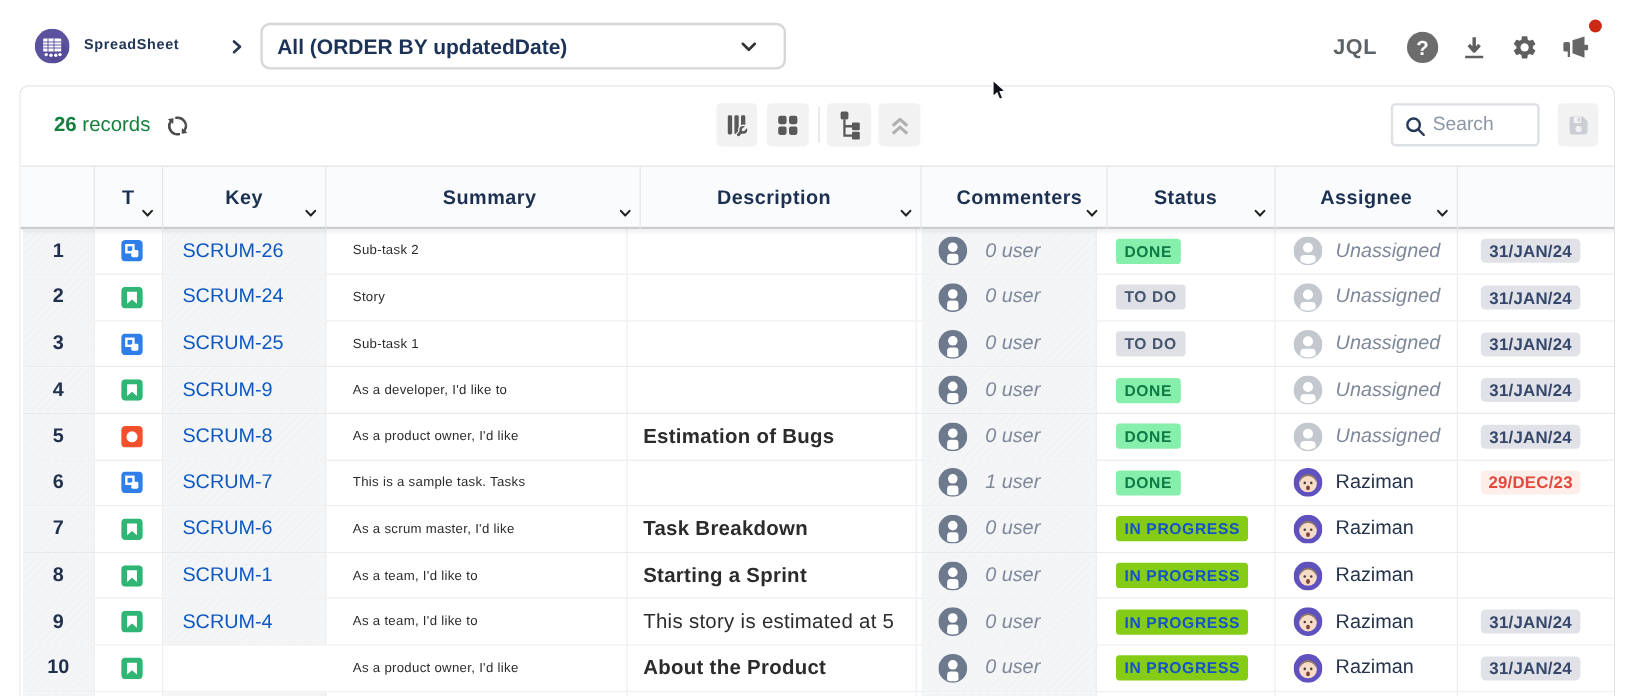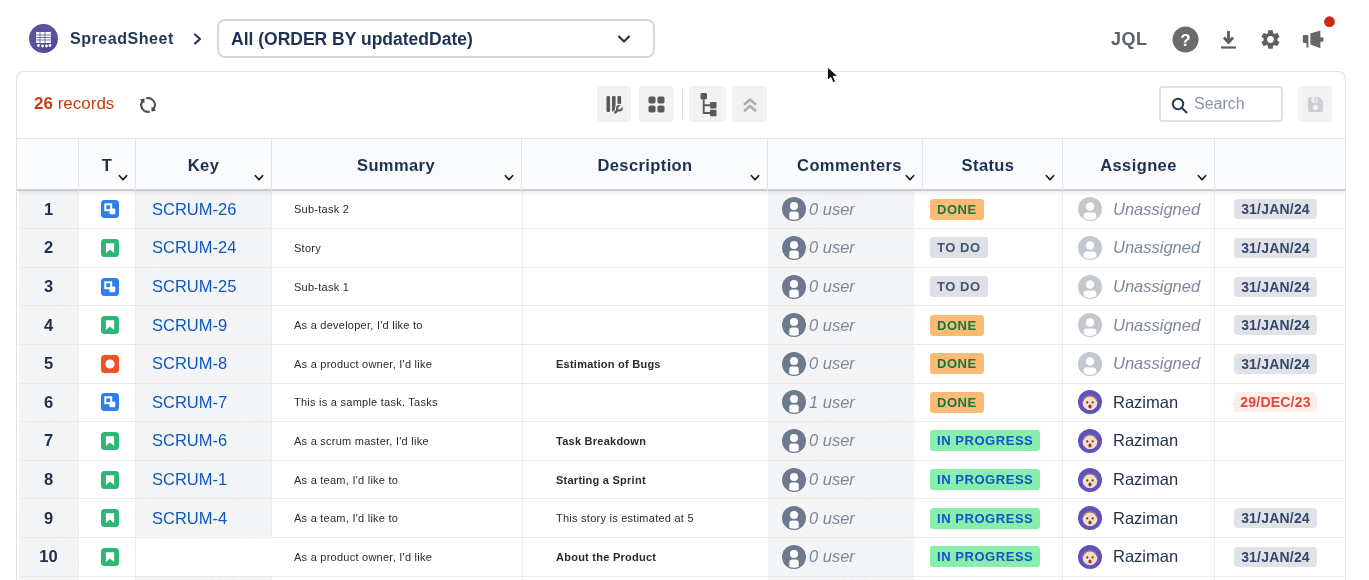--- a/index.html
+++ b/index.html
@@ -2,38 +2,38 @@
 <html><head>
 <meta charset="utf-8">
 <style>
 * { margin:0; padding:0; box-sizing:border-box; }
 html,body { width:1369px; height:580px; background:#fff; overflow:hidden;
   font-family:"Liberation Sans", sans-serif; position:relative; }
 .abs { position:absolute; }
 
 
 #logo { left:29px; top:24px; }
-#appname { left:70px; top:30px; font-size:16px; font-weight:bold; color:#243757; letter-spacing:0.55px; }
+#appname { left:70px; top:30px; font-size:12px; font-weight:bold; color:#243757; letter-spacing:0.55px; }
 #crumb { left:190px; top:32px; }
 #dropdown { left:217px; top:19px; width:438px; height:39px; border:2px solid #d7d7d7; border-radius:8px; background:#fff; }
 #dropdown .txt { position:absolute; left:12px; top:8px; font-size:17.5px; font-weight:bold; color:#1c3357; }
 #dropdown svg { position:absolute; right:22px; top:13px; }
 #jql { left:1111px; top:29px; font-size:18px; font-weight:bold; color:#5d6267; letter-spacing:0.5px; }
 #helpc { left:1172px; top:26px; }
 #dl { left:1217px; top:28px; }
 #gear { left:1259px; top:28px; }
 #mega { left:1297px; top:14px; }
 #cursor { left:826px; top:66px; z-index:50; }
 
 
 #panel { left:16px; top:71px; width:1330px; height:509px; background:#fff;
   border:1px solid #e2e2e2; border-bottom:none; border-radius:8px 8px 0 0; overflow:hidden; }
 
 
-#records { left:17px; top:22px; font-size:17px; color:#c2410c; }
+#records { left:28px; top:22px; font-size:17px; color:#15803d; }
 #records b { font-weight:bold; }
 #refresh { left:121px; top:23px; }
 .tbtn { top:14px; height:36px; background:#f2f2f2; border-radius:4px; display:flex; align-items:center; justify-content:center; }
 #btn1 { left:580px; width:34px; }
 #btn2 { left:622px; width:35px; }
 #btn3 { left:672px; width:37px; }
 #btn4 { left:715px; width:35px; }
 #btndiv { left:665px; top:17px; width:1px; height:30px; background:#dcdcdc; }
 #searchbox { left:1142px; top:14px; width:124px; height:36px; border:2px solid #dde0e5; border-radius:4px; background:#fff; }
 #searchbox svg { position:absolute; left:10px; top:9px; }
@@ -48,33 +48,33 @@
 #headshadow { left:2px; top:119px; width:1327px; height:5px; background:linear-gradient(to bottom, rgba(80,80,90,0.09), rgba(80,80,90,0)); z-index:5; }
 
 .row { position:absolute; left:2px; width:1327px; height:38.6px; background:#fff; border-bottom:1px solid #eaeaea; }
 .cell { position:absolute; top:0; height:100%; border-right:1px solid #ededed; display:flex; align-items:center; }
 .gray { background:#f4f5f7;
   background-image:repeating-linear-gradient(135deg, rgba(120,125,135,0.024) 0 1px, rgba(0,0,0,0) 1px 5px); }
 .c0 { left:0; width:60px; justify-content:center; font-size:16.5px; font-weight:bold; color:#20304e; }
 .c1 { left:60px; width:57px; justify-content:center; padding-left:5px; }
 .c2 { left:117px; width:136px; padding-left:16px; font-size:16.5px; color:#0d57c1; }
 .c3 { left:253px; width:251px; padding-left:22px; font-size:11px; letter-spacing:0.25px; color:#2b2b2b; }
-.c4 { left:520px; width:245px; padding-left:17px; font-size:11px; letter-spacing:0.25px; color:#2b2b2b; }
+.c4 { left:500px; width:245px; padding-left:17px; font-size:17px; letter-spacing:0.25px; color:#2b2b2b; }
 .c5 { left:749px; width:146px; padding-left:14px; }
 .c6 { left:895px; width:149px; padding-left:16px; }
 .c7 { left:1044px; width:152px; padding-left:15px; }
 .c8 { left:1196px; width:131px; padding-left:19px; border-right:none; }
-.c5 .usr { margin-left:3px; font-size:16.5px; font-style:italic; color:#7e8899; }
+.c5 .usr { margin-left:15px; font-size:16.5px; font-style:italic; color:#7e8899; }
 .c7 .nm { margin-left:11px; font-size:16.5px; color:#24324a; }
 .c7 .un { margin-left:11px; font-size:16.5px; font-style:italic; color:#7e8899; }
 
 .badge { font-size:13px; font-weight:bold; letter-spacing:0.55px; padding:3px 7px 3px; border-radius:3px; }
-.b-done { color:#0e7a45; background:#fdba74; }
+.b-done { color:#0e7a45; background:#86efac; }
 .b-todo { color:#44546f; background:#dee0e6; }
-.b-prog { color:#1453cb; background:#86efac; }
+.b-prog { color:#1453cb; background:#84cc16; }
 .date { width:83px; height:20px; border-radius:4px; background:#e0e2e7; color:#35476b; font-size:14px; font-weight:bold; display:flex; align-items:center; justify-content:center; letter-spacing:0.2px; }
 .date.red { background:#fdeeea; color:#e4483b; }
 </style>
 </head>
 <body>
 
 <svg id="logo" class="abs" width="29" height="29" viewBox="0 0 29 29">
   <circle cx="14.5" cy="14.5" r="14.5" fill="#5b529f"></circle>
   <path d="M14.5 29 A14.5 14.5 0 0 0 28.6 17.8 L20 9 L7 20 L16 28.9 Z" fill="#4f4791" opacity="0.6"></path>
   <rect x="7" y="8" width="15" height="11" rx="1" fill="#fff"></rect>
@@ -185,21 +185,21 @@
         <svg width="10" height="8" viewBox="0 0 11 8">
           <path d="M1.5 1.5 L5.5 5.8 L9.5 1.5" fill="none" stroke="#222" stroke-width="1.9" stroke-linecap="round" stroke-linejoin="round"></path>
         </svg>
       </div>
     <div class="hcell" style="left:119px;width:136px;">
         <div class="hlabel">Key</div>
         <svg width="10" height="8" viewBox="0 0 11 8">
           <path d="M1.5 1.5 L5.5 5.8 L9.5 1.5" fill="none" stroke="#222" stroke-width="1.9" stroke-linecap="round" stroke-linejoin="round"></path>
         </svg>
       </div>
-    <div class="hcell" style="left:254px;width:251px;">
+    <div class="hcell" style="left:266px;width:251px;">
         <div class="hlabel">Summary</div>
         <svg width="10" height="8" viewBox="0 0 11 8">
           <path d="M1.5 1.5 L5.5 5.8 L9.5 1.5" fill="none" stroke="#222" stroke-width="1.9" stroke-linecap="round" stroke-linejoin="round"></path>
         </svg>
       </div>
     <div class="hcell" style="left:506px;width:245px;">
         <div class="hlabel">Description</div>
         <svg width="10" height="8" viewBox="0 0 11 8">
           <path d="M1.5 1.5 L5.5 5.8 L9.5 1.5" fill="none" stroke="#222" stroke-width="1.9" stroke-linecap="round" stroke-linejoin="round"></path>
         </svg>

